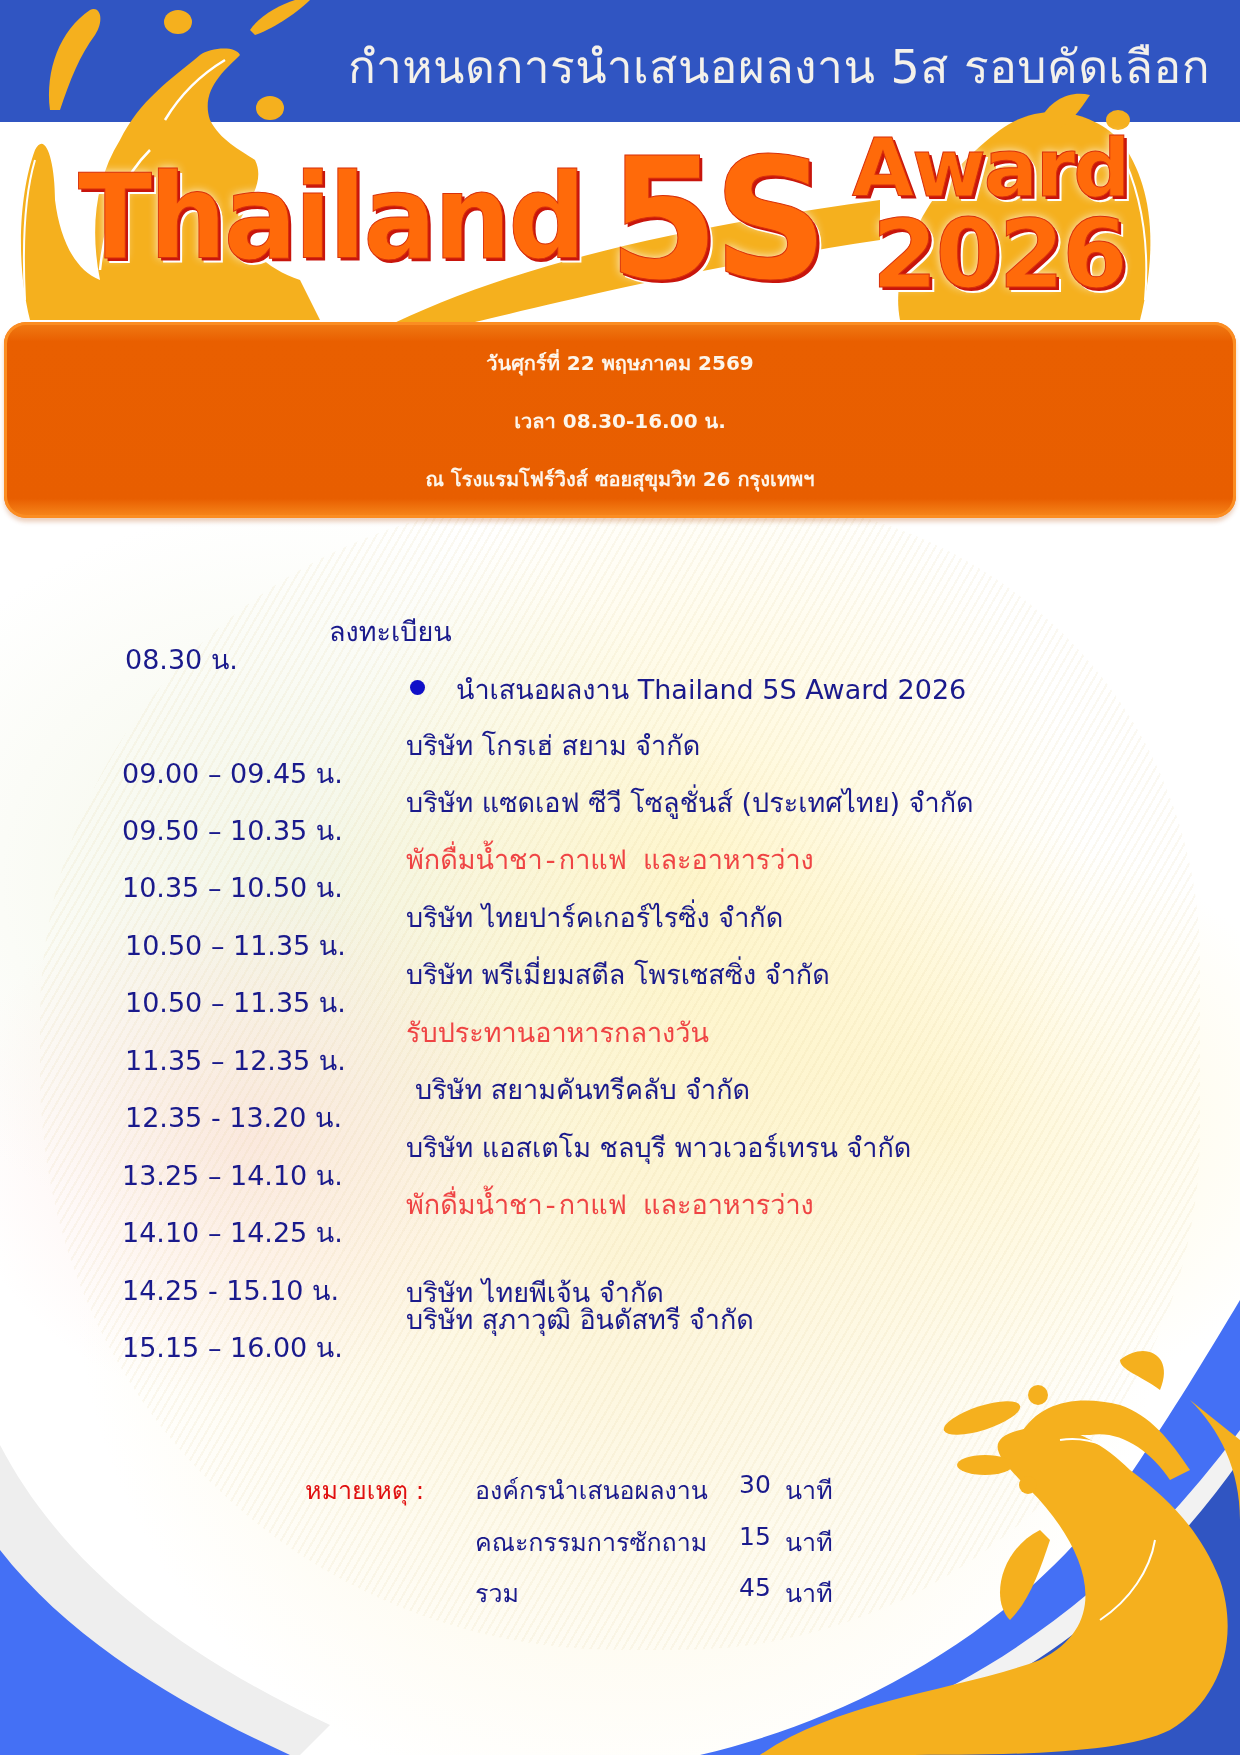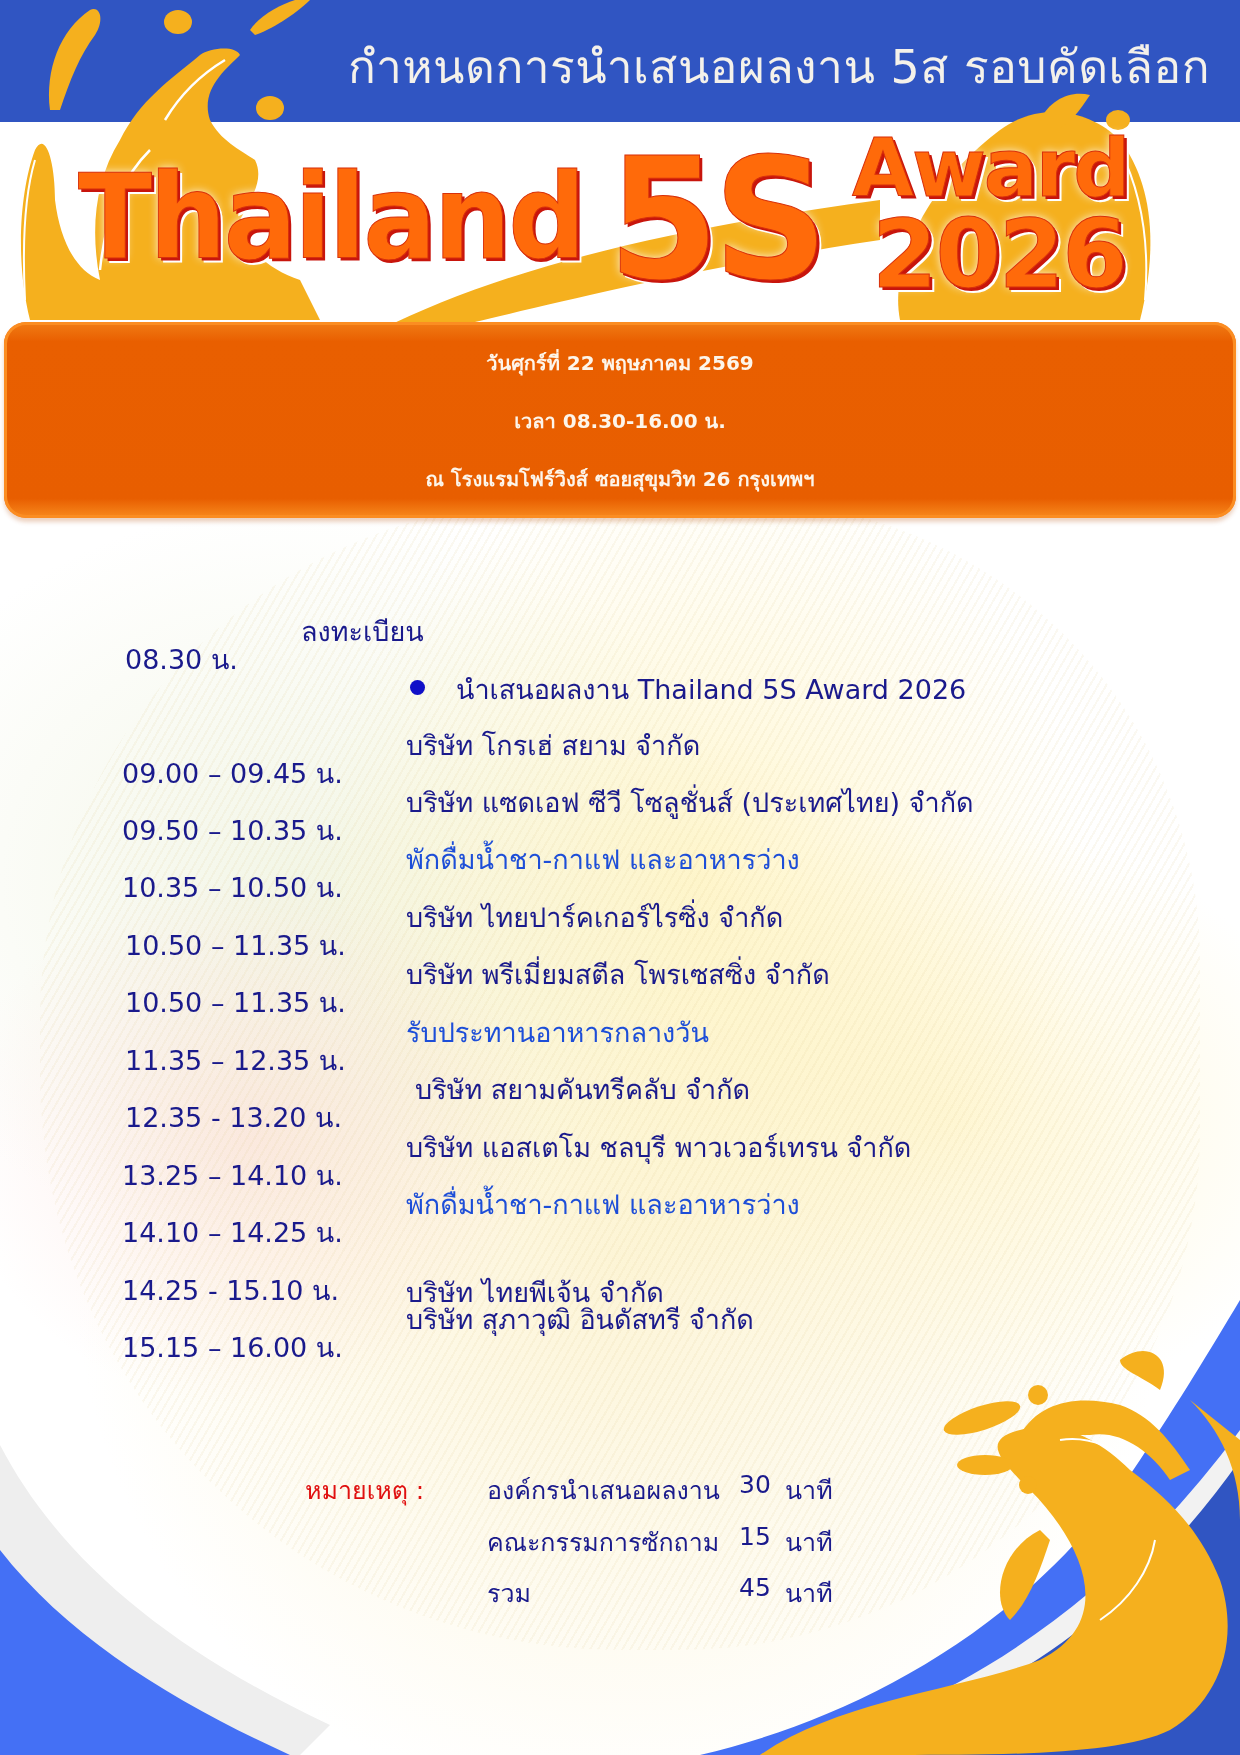--- a/index.html
+++ b/index.html
@@ -54,30 +54,30 @@
       box-shadow: 0 0 0 3px #fb8d22 inset, 0 4px 4px rgba(180,70,0,0.25);
       text-align: center; color: #fdf5ea;
     }
     .banner-line { font-size: 20px; line-height: 58px; font-weight: bold; }
     .banner-line:first-child { margin-top: 12px; }
 
     .schedule { position: absolute; left: 0; top: 600px; width: 1240px; }
     .row { position: absolute; height: 40px; font-size: 27px; color: #1a1a8c; white-space: nowrap; }
     .row .time { position: absolute; left: 0; margin-top: 28px; }
     .row .desc { position: absolute; }
-    .green { color: #1d4ed8; }
+    .green { color: #ef4444; font-family: Liberation Mono, monospace; }
     .bullet-dot {
       display: inline-block; width: 15px; height: 15px; border-radius: 50%;
       background: #1010c8; position: absolute; left: 0; top: 12px;
     }
     .notes { position: absolute; left: 305px; top: 1470px; font-size: 25px; color: #1a1a8c; }
     .notes-label { position: absolute; left: 0; top: 0; color: #e01010; white-space: nowrap; }
     .notes-label .u { text-decoration-color: #e01010; }
     .note-row { position: absolute; left: 170px; white-space: nowrap; }
-    .note-row .n-text { position: absolute; left: 12px; text-align: center; }
+    .note-row .n-text { position: absolute; left: 0; text-align: center; }
     .note-row .n-val { position: absolute; left: 264px; }
     .note-row .n-unit { position: absolute; left: 310px; }
   </style>
 </head>
 <body>
 
 <div class="bg-wash"></div>
 <div class="bg-hatch"></div>
 
 <svg class="splash" style="left:0;top:1300px" width="500" height="455" viewBox="0 0 500 455">
@@ -138,21 +138,21 @@
 
 <div class="banner">
   <div class="banner-line">วันศุกร์ที่ 22 พฤษภาคม 2569</div>
   <div class="banner-line">เวลา 08.30-16.00 น.</div>
   <div class="banner-line">ณ โรงแรมโฟร์วิงส์ ซอยสุขุมวิท 26 กรุงเทพฯ</div>
 </div>
 
 <div class="schedule">
   <div class="row" style="left:125px;top:10px;">
     <span class="time">08.30 น.</span>
-    <span class="desc" style="left:176px;">ลงทะเบียน</span>
+    <span class="desc" style="left:204px;">ลงทะเบียน</span>
   </div>
   <div class="row" style="left:410px;top:68px;">
     <span class="bullet-dot"></span>
     <span class="desc" style="left:46px;">นำเสนอผลงาน Thailand 5S Award 2026</span>
   </div>
 
   <div class="row" style="left:122px;top:124px;">
     <span class="time">09.00 – 09.45 น.</span>
     <span class="desc" style="left:284px;">บริษัท โกรเฮ่ สยาม จำกัด</span>
   </div>

